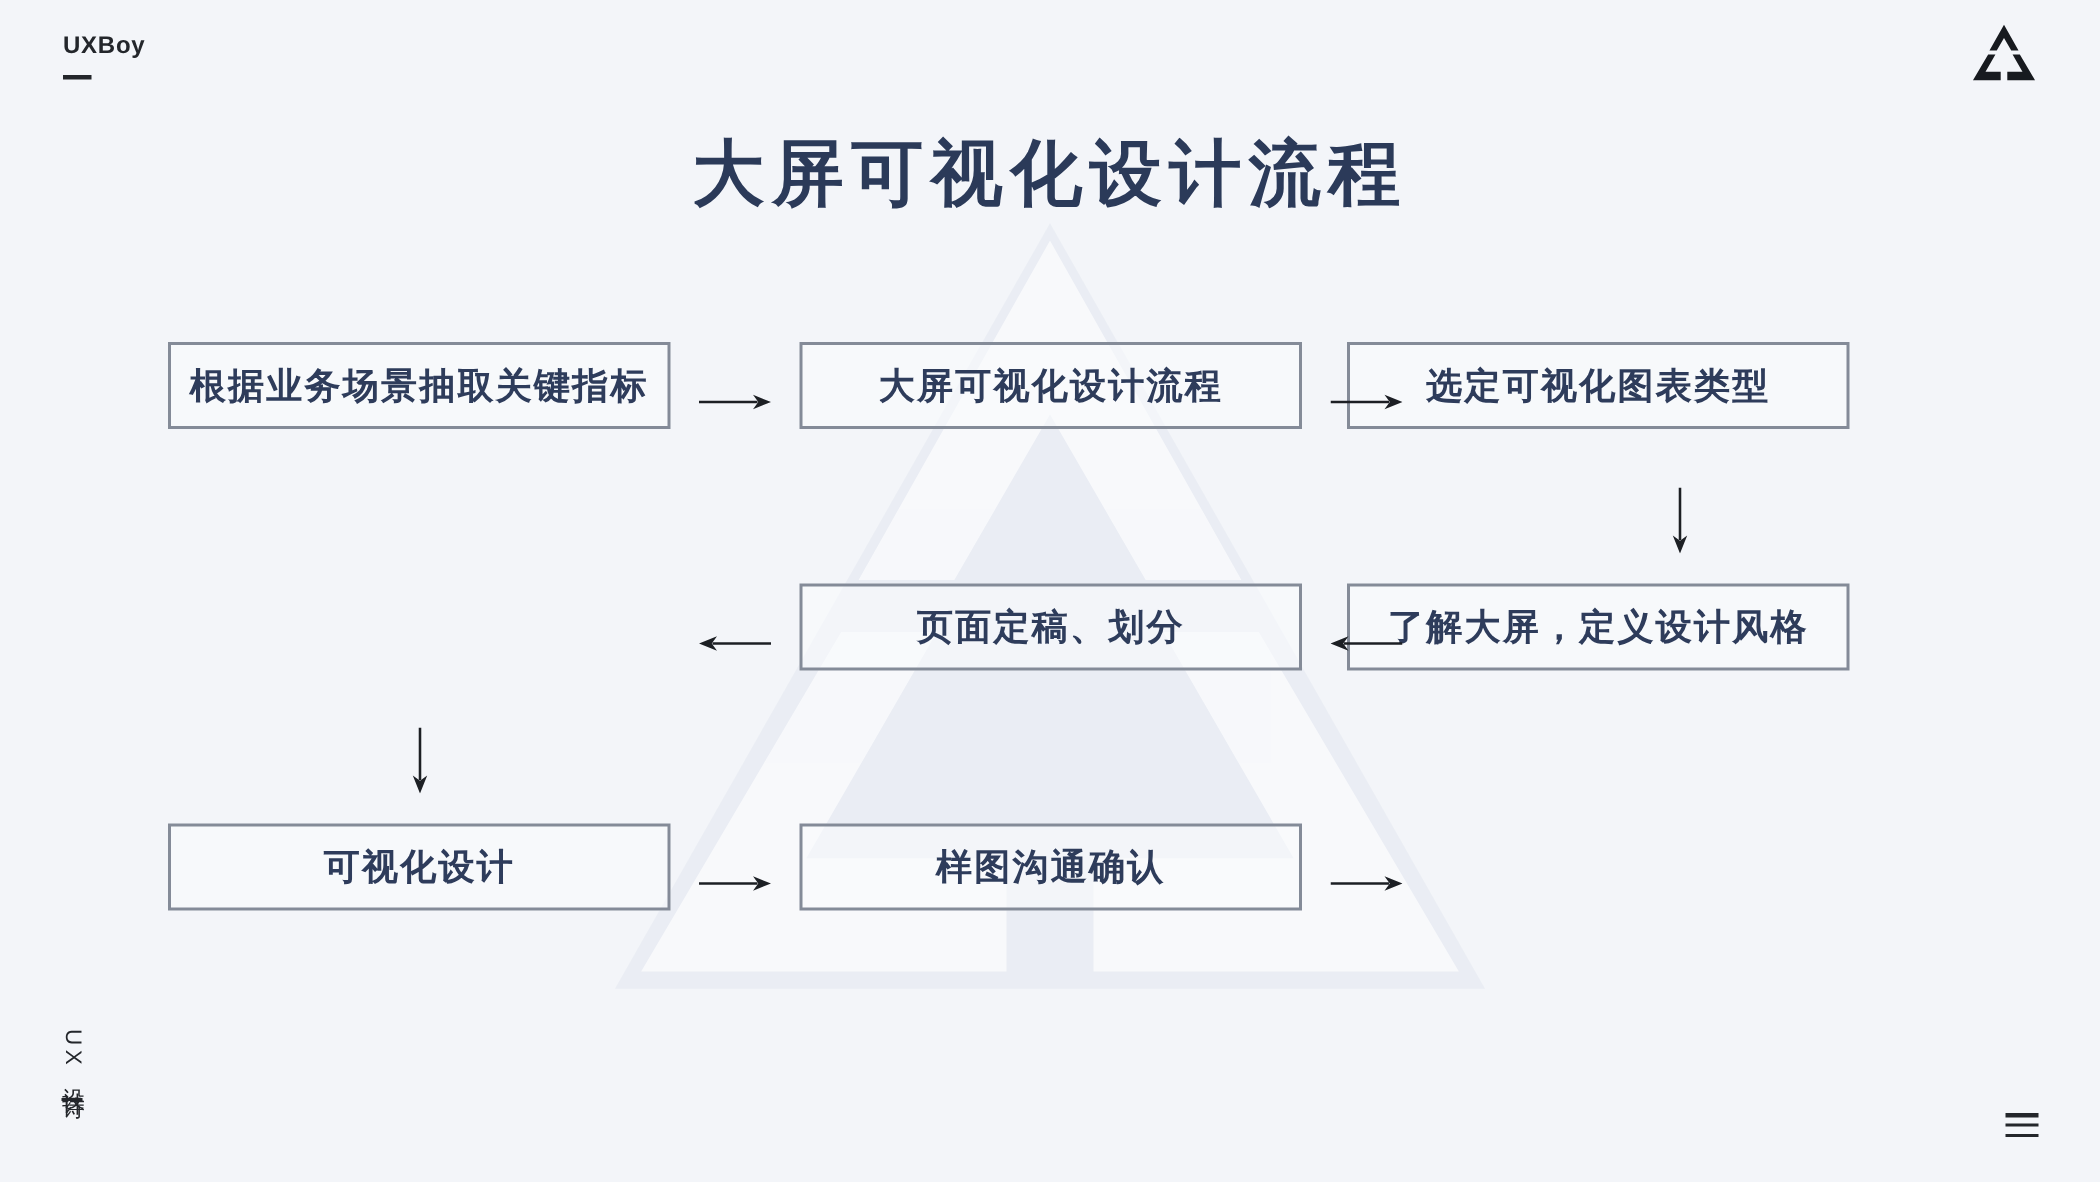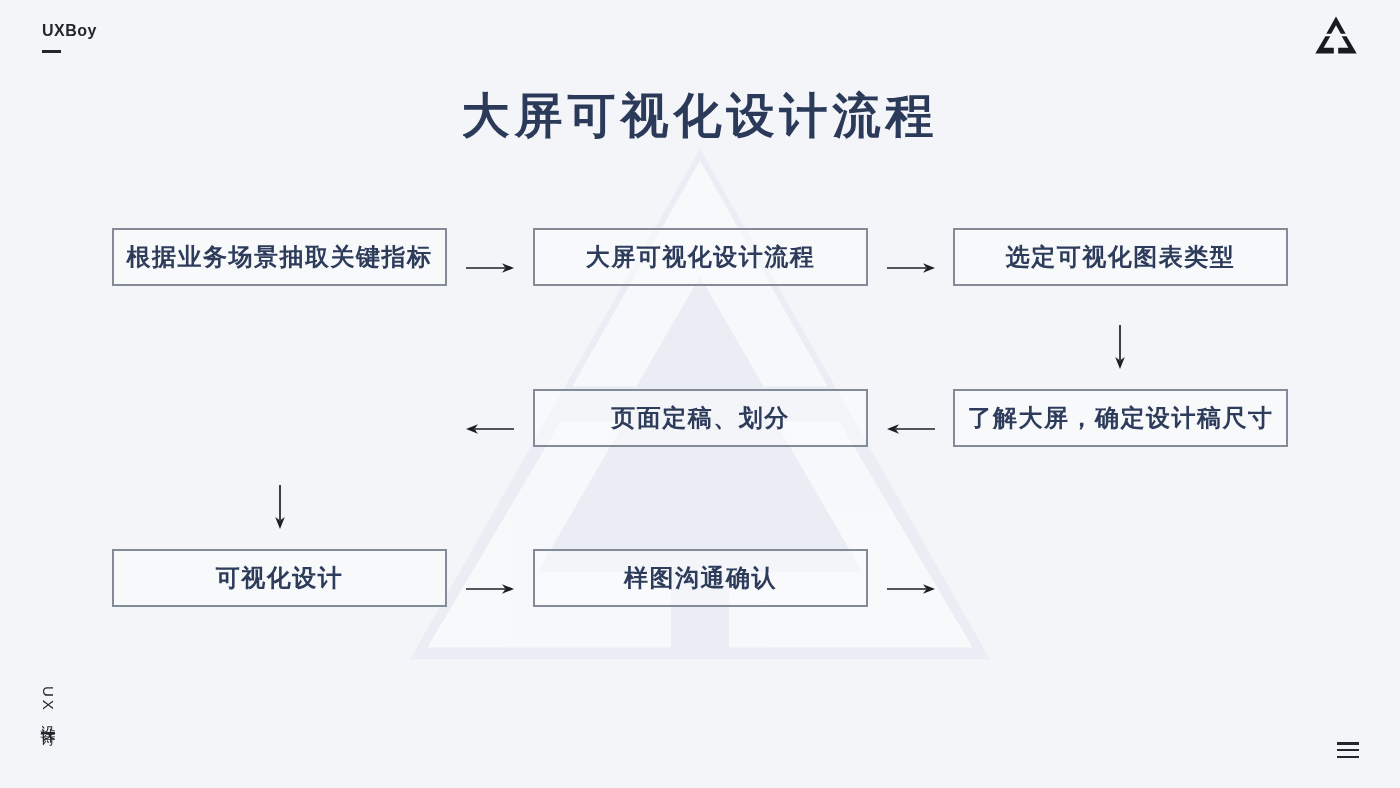--- a/index.html
+++ b/index.html
@@ -31,21 +31,21 @@
 
   
   .box {
     position:absolute; width:335px; height:58px; box-sizing:border-box;
     border:2px solid #848b98; background:rgba(250,252,254,0.55);
     display:flex; align-items:center; justify-content:center;
     color:#2e3c5b; font-size:24px; font-weight:600; letter-spacing:1.5px;
     z-index:1; white-space:nowrap;
   }
   .r1 { top:228px; } .r2 { top:389px; } .r3 { top:549px; }
-  .c1 { left:112px; } .c2 { left:533px; } .c3 { left:953px; }
+  .c1 { left:112px; } .c2 { left:533px; } .c3 { left:898px; }
 
   
   .arrow { position:absolute; z-index:1; }
   .arrow.flip { transform:scaleX(-1); }
 
   
   .side-brand { position:absolute; left:38px; top:686px; z-index:3; text-align:center; }
   .side-brand .vtext {
     writing-mode:vertical-lr; text-orientation:mixed;
     font-size:15px; color:#23262b; letter-spacing:3px; display:block; margin:0 auto;
@@ -84,21 +84,21 @@
     </g>
   </svg>
 
   <h1 class="title">大屏可视化设计流程</h1>
 
   <div class="box r1 c1">根据业务场景抽取关键指标</div>
   <div class="box r1 c2">大屏可视化设计流程</div>
   <div class="box r1 c3">选定可视化图表类型</div>
 
   <div class="box r2 c2">页面定稿、划分</div>
-  <div class="box r2 c3">了解大屏，确定设计稿尺寸</div>
+  <div class="box r2 c3">了解大屏，定义设计风格</div>
 
   <div class="box r3 c1">可视化设计</div>
   <div class="box r3 c2">样图沟通确认</div>
 
   <svg class="arrow" style="left:466px; top:261px;" width="48" height="14">
     <path d="M0,7 H39" stroke="#1c1f24" stroke-width="1.7" fill="none"></path>
     <path d="M48,7 L36,2.2 L39.5,7 L36,11.8 Z" fill="#1c1f24"></path>
   </svg>
   <svg class="arrow" style="left:887px; top:261px;" width="48" height="14">
     <path d="M0,7 H39" stroke="#1c1f24" stroke-width="1.7" fill="none"></path>

